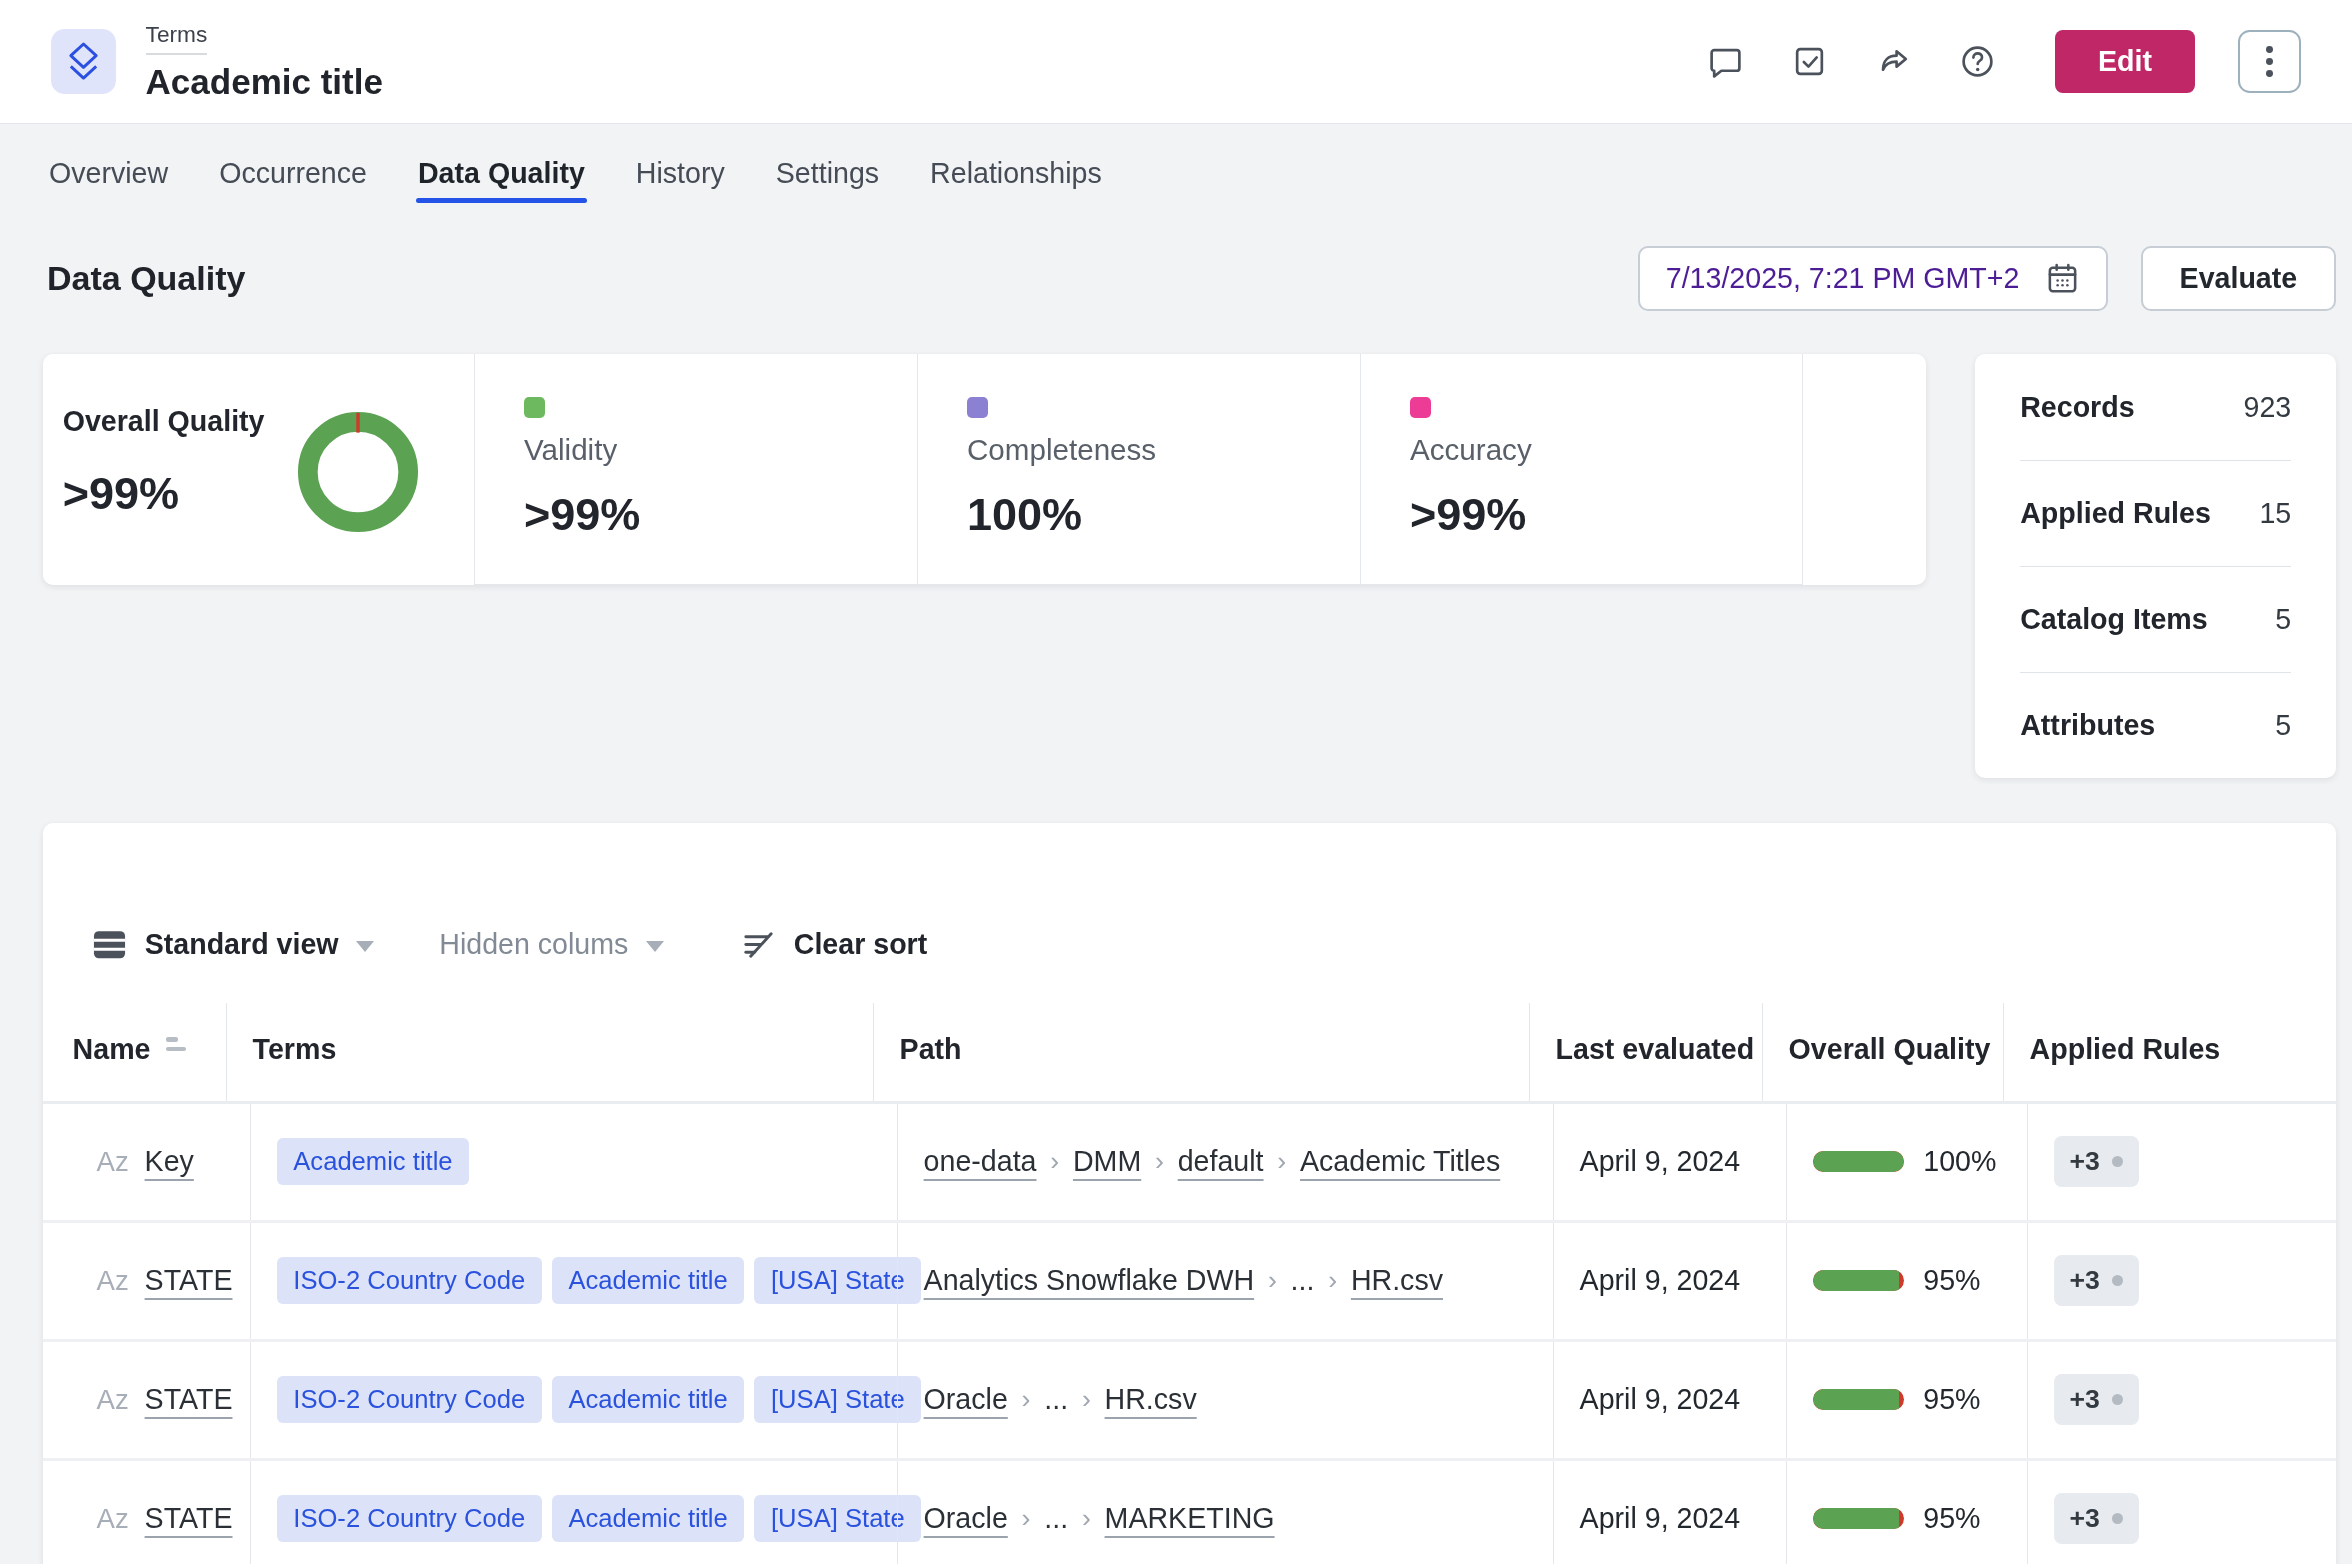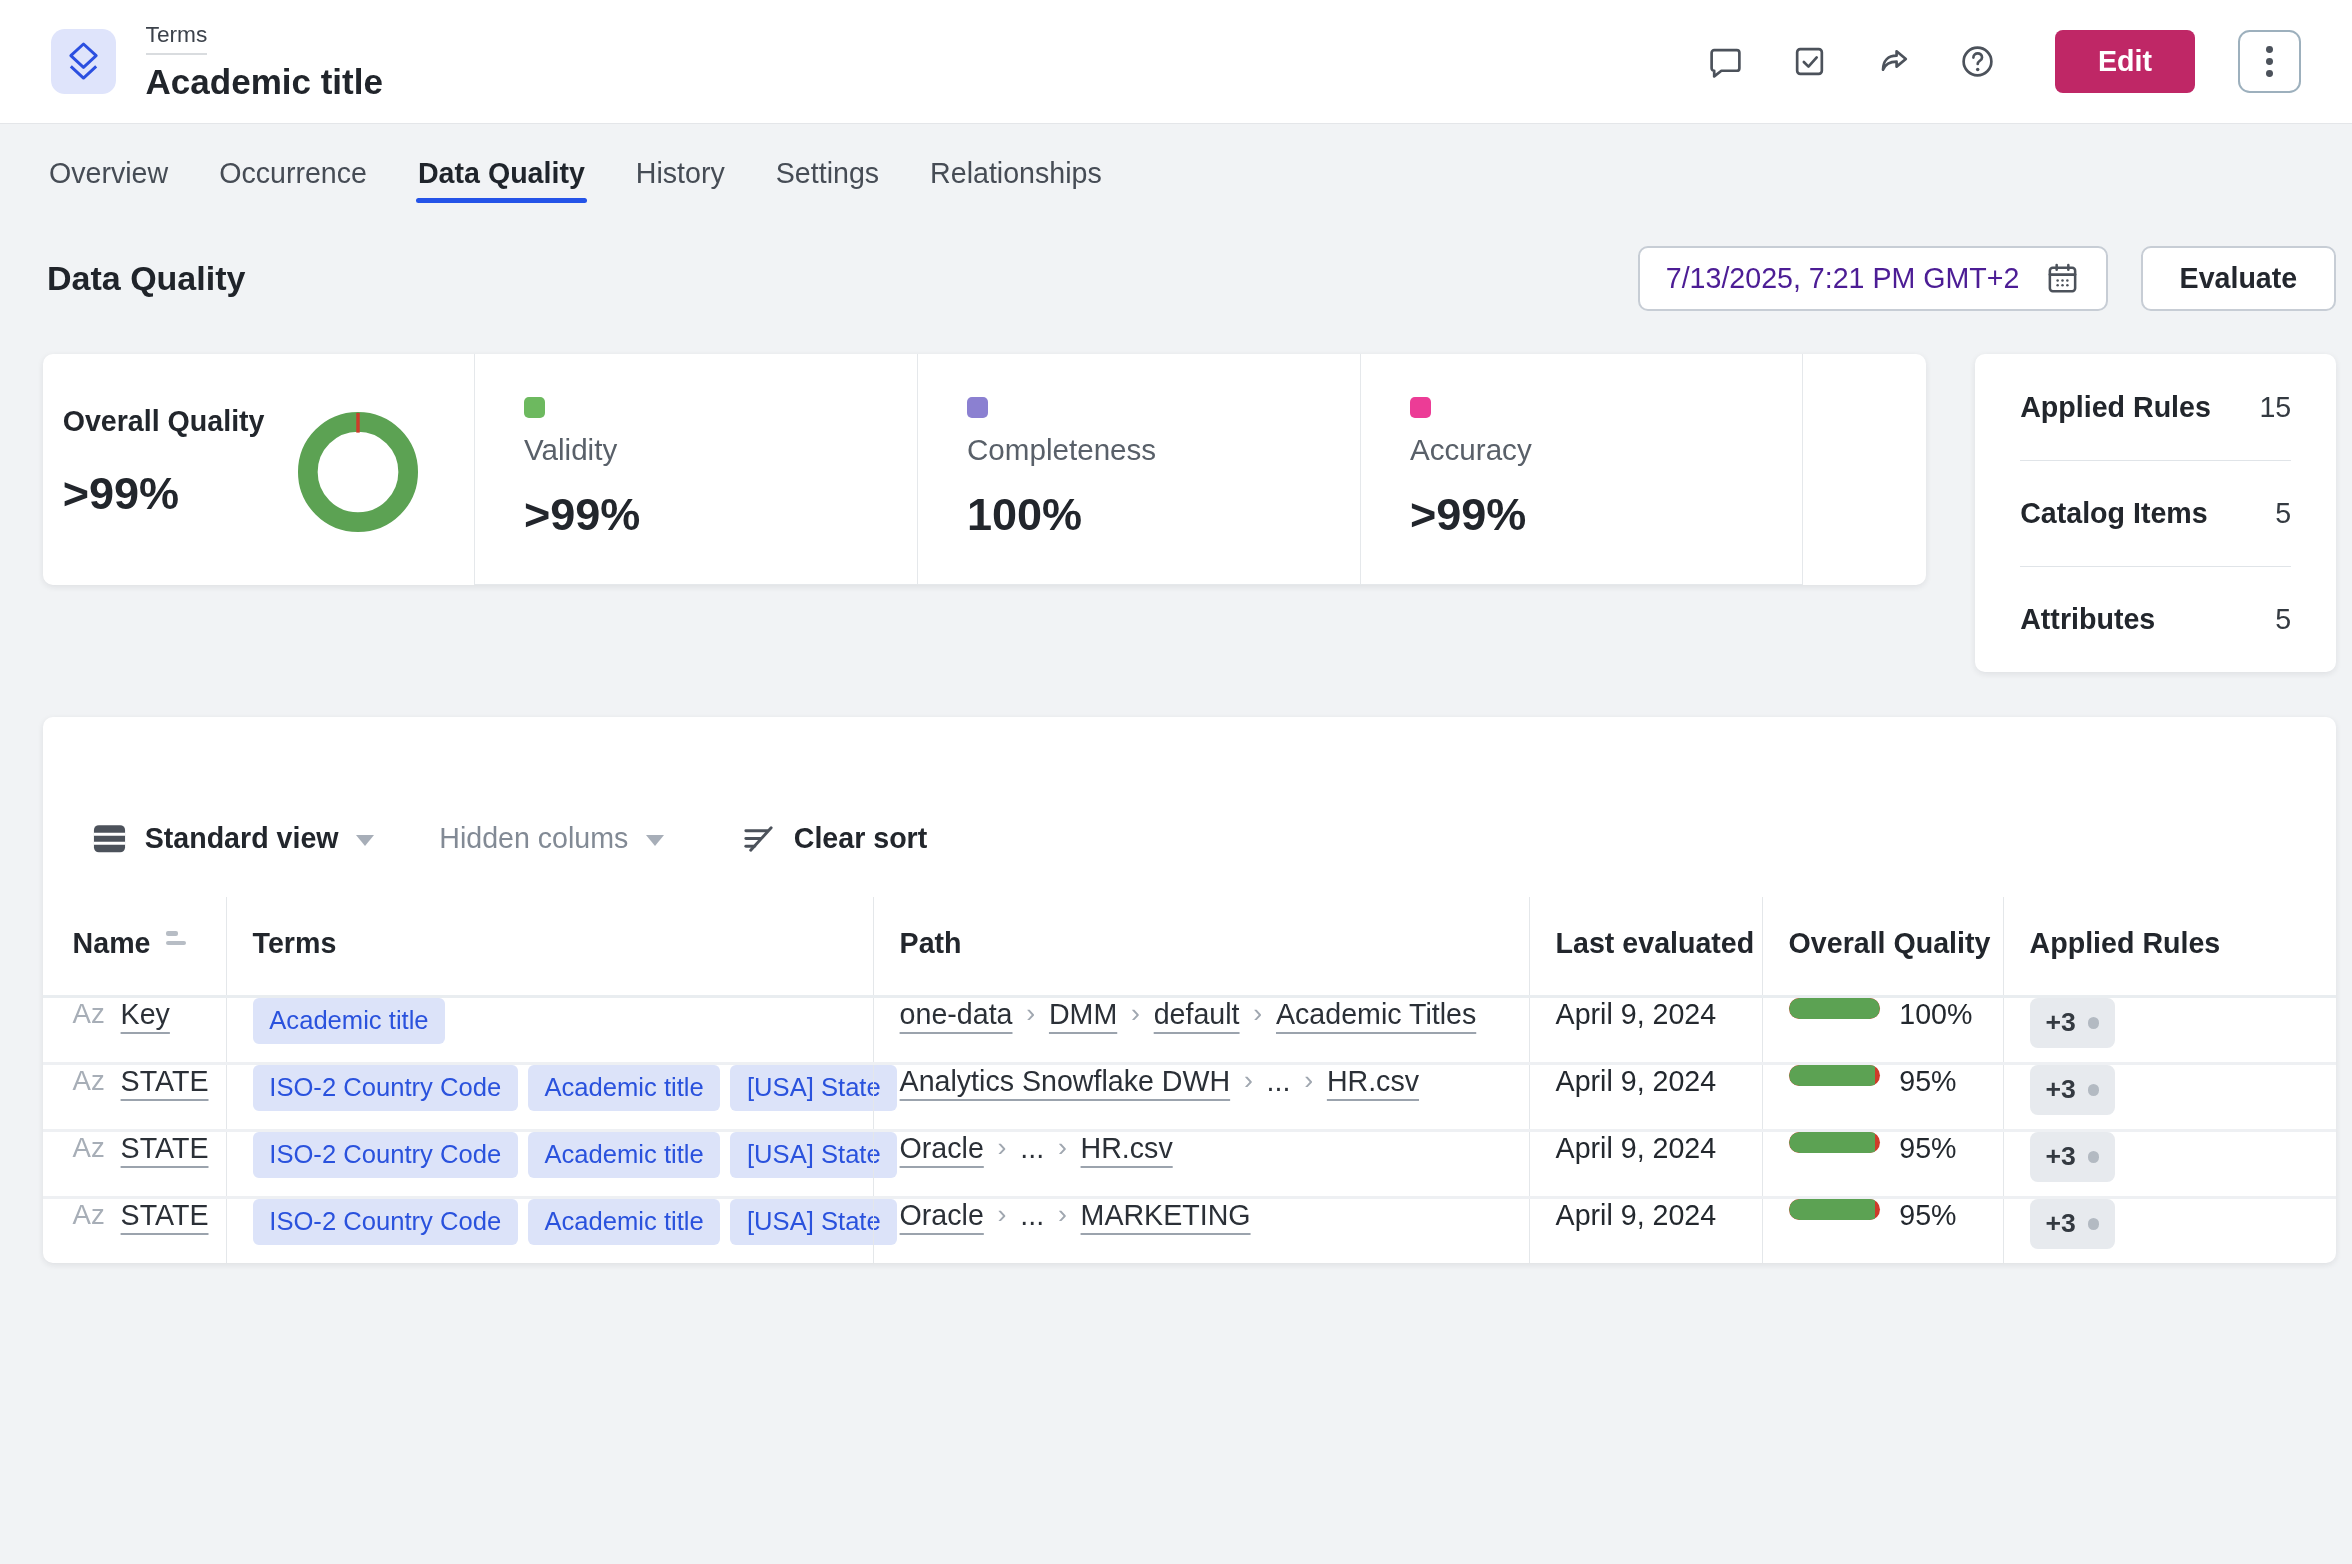--- a/index.html
+++ b/index.html
@@ -128,21 +128,21 @@
   .th {
     padding: 29.6px 0 35px 25.6px; font-size: 28.6px; font-weight: bold; color: #22262c;
     display: flex; align-items: center; gap: 15.8px; background: none; border: none; text-align: left;
   }
   .th:first-child { padding-left: 29.6px; }
   .th + .th, .td + .td { border-left: 1px solid #e4e7ea; }
   .sort-icon { display: inline-flex; flex-direction: column; gap: 4.9px; margin-top: -9.9px; }
   .sort-icon i { display: block; height: 4.9px; border-radius: 2px; background: #b7bdc5; }
   .sort-icon .b1 { width: 11.8px; }
   .sort-icon .b2 { width: 19.7px; }
-  .td { height: 64px; display: flex; align-items: flex-start; padding-left: 25.6px; }
+  .td { height: 116px; display: flex; align-items: center; padding-left: 25.6px; margin-left: 24px; }
   .td.c0 { padding-left: 29.6px; gap: 15.8px; }
   .az { font-size: 27.6px; color: #a7aeb7; }
   .name-link, .seg {
     font-size: 28.6px; color: #2b3037; text-decoration: underline; cursor: pointer;
     text-decoration-color: #9ba3ad; text-underline-offset: 7.9px; text-decoration-thickness: 2px;
   }
   .td.c1 { gap: 9.9px; }
   .term-chip {
     background: var(--chip_bg, #dce3f9); color: var(--chip_text, #2a52dd);
     font-size: 25.6px; font-weight: 500; padding: 8.9px 16.7px; border-radius: 5.9px; cursor: pointer; white-space: nowrap;
@@ -269,20 +269,24 @@
           <div class="metric-card">
             <span class="color-chip" style="background: rgb(236, 60, 150);"></span>
             <div class="m-label">Accuracy</div>
             <div class="m-value">&gt;99%</div>
           </div>
         </div>
     </div>
   </section>
   <aside class="panel stats" id="stats">
       <div class="stat-row">
+        <span class="stat-label">Records</span>
+        <span class="stat-value">923</span>
+      </div>
+      <div class="stat-row">
         <span class="stat-label">Applied Rules</span>
         <span class="stat-value">15</span>
       </div>
       <div class="stat-row">
         <span class="stat-label">Catalog Items</span>
         <span class="stat-value">5</span>
       </div>
       <div class="stat-row">
         <span class="stat-label">Attributes</span>
         <span class="stat-value">5</span>

